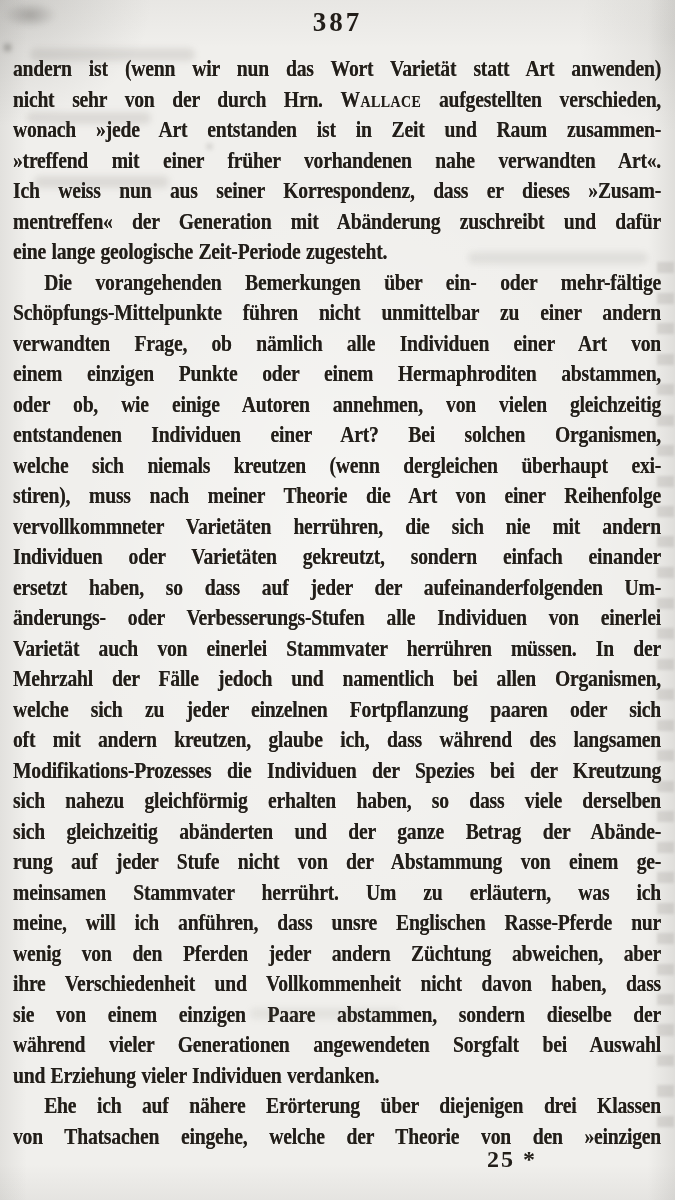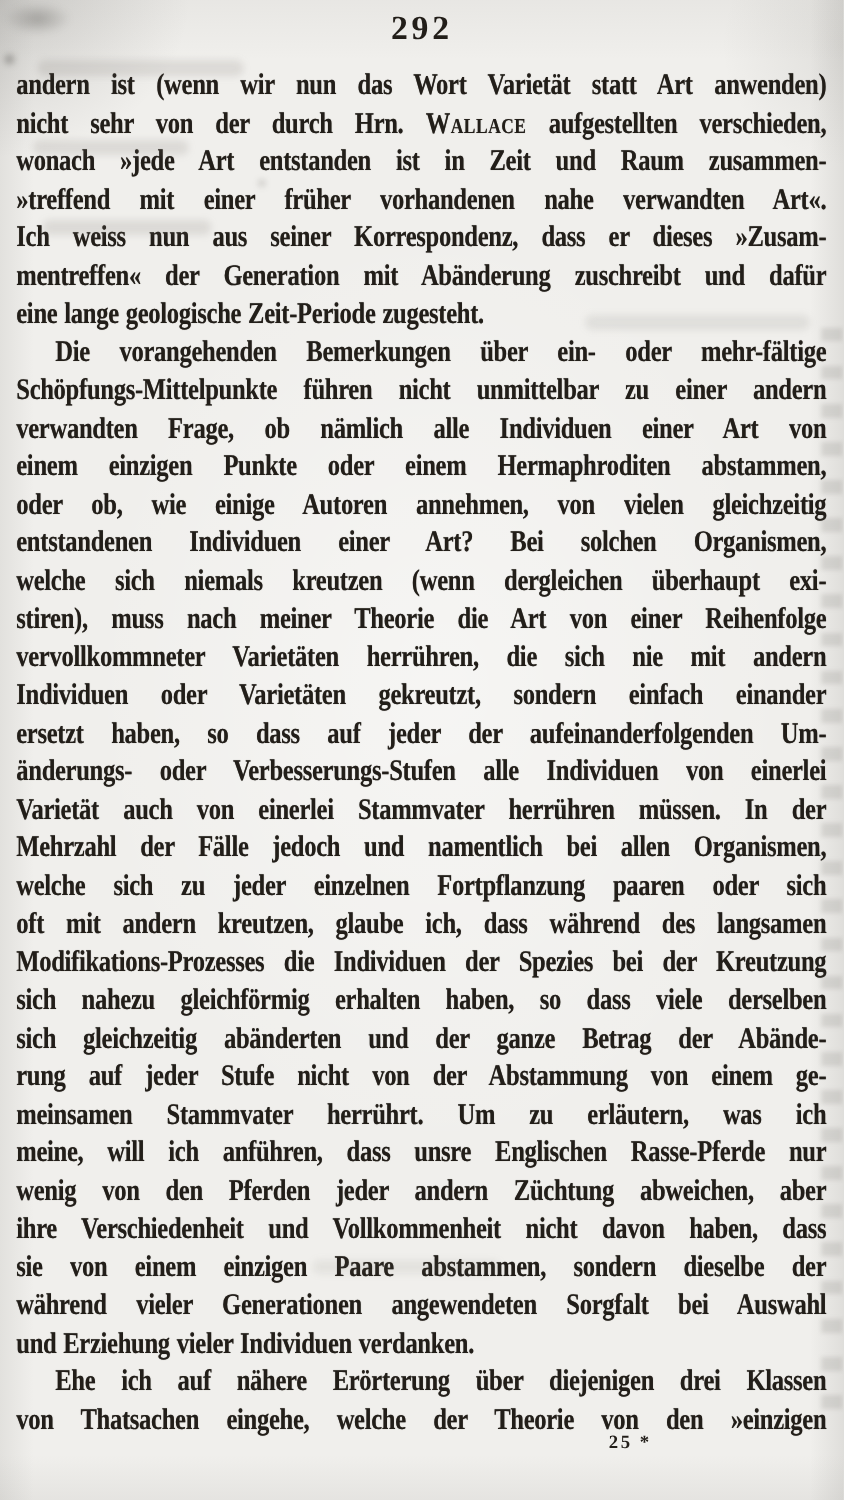--- a/index.html
+++ b/index.html
@@ -29,21 +29,21 @@
     font-size:24px; font-weight:700; line-height:30.5px;
     letter-spacing:-0.3px; word-spacing:1px;
     text-shadow:0 0 0.6px rgba(35,30,25,0.65);
   }
   .line{ text-align:justify; text-align-last:justify; }
   .line.nj{ text-align:left; text-align-last:left; }
   .line.indent{ padding-left:38px; }
   .sc{ font-variant:small-caps; letter-spacing:0.5px; }
   .sig{
     position:absolute; left:487px; top:1146px;
-    font-size:15px; font-weight:700; letter-spacing:2px;text-align:center;
+    font-size:24px; font-weight:700; letter-spacing:2px;text-align:center;
   }
   
   .smudge{ position:absolute; pointer-events:none; border-radius:50%; filter:blur(2.5px); }
   .s1{ left:3px;  top:2px;    width:54px;  height:26px; background:radial-gradient(ellipse, rgba(80,78,74,0.35), rgba(0,0,0,0) 70%); }
   .s2{ left:2px;  top:42px;   width:11px;  height:11px; background:radial-gradient(circle, rgba(60,58,54,0.55), rgba(0,0,0,0) 70%); }
   .s3{ left:206px;top:143px;  width:7px;   height:7px;  background:radial-gradient(circle, rgba(70,68,64,0.45), rgba(0,0,0,0) 70%); }
   .ghost{ position:absolute; pointer-events:none; border-radius:8px; filter:blur(3px); background:rgba(118,113,105,0.16); }
   .g1{ left:30px;  top:48px;   width:165px; height:13px; }
   .g2{ left:26px;  top:112px;  width:125px; height:12px; }
   .g3{ left:34px;  top:176px;  width:135px; height:12px; }
@@ -54,21 +54,21 @@
     background:repeating-linear-gradient(180deg,
       rgba(110,106,100,0.17) 0px, rgba(110,106,100,0.17) 11px,
       rgba(0,0,0,0) 11px, rgba(0,0,0,0) 30.5px);
     filter:blur(1.6px);
   }
 </style>
 </head>
 <body>
 
 <div class="page">
-  <div class="pageno">292</div>
+  <div class="pageno">387</div>
 
   <div class="textblock">
       <div class="line">andern ist (wenn wir nun das Wort Varietät statt Art anwenden)</div>
       <div class="line">nicht sehr von der durch Hrn. <span class="sc">Wallace</span> aufgestellten verschieden,</div>
       <div class="line">wonach »jede Art entstanden ist in Zeit und Raum zusammen-</div>
       <div class="line">»treffend mit einer früher vorhandenen nahe verwandten Art«.</div>
       <div class="line">Ich weiss nun aus seiner Korrespondenz, dass er dieses »Zusam-</div>
       <div class="line">mentreffen« der Generation mit Abänderung zuschreibt und dafür</div>
       <div class="line nj">eine lange geologische Zeit-Periode zugesteht.</div>
       <div class="line indent">Die vorangehenden Bemerkungen über ein- oder mehr-fältige</div>

